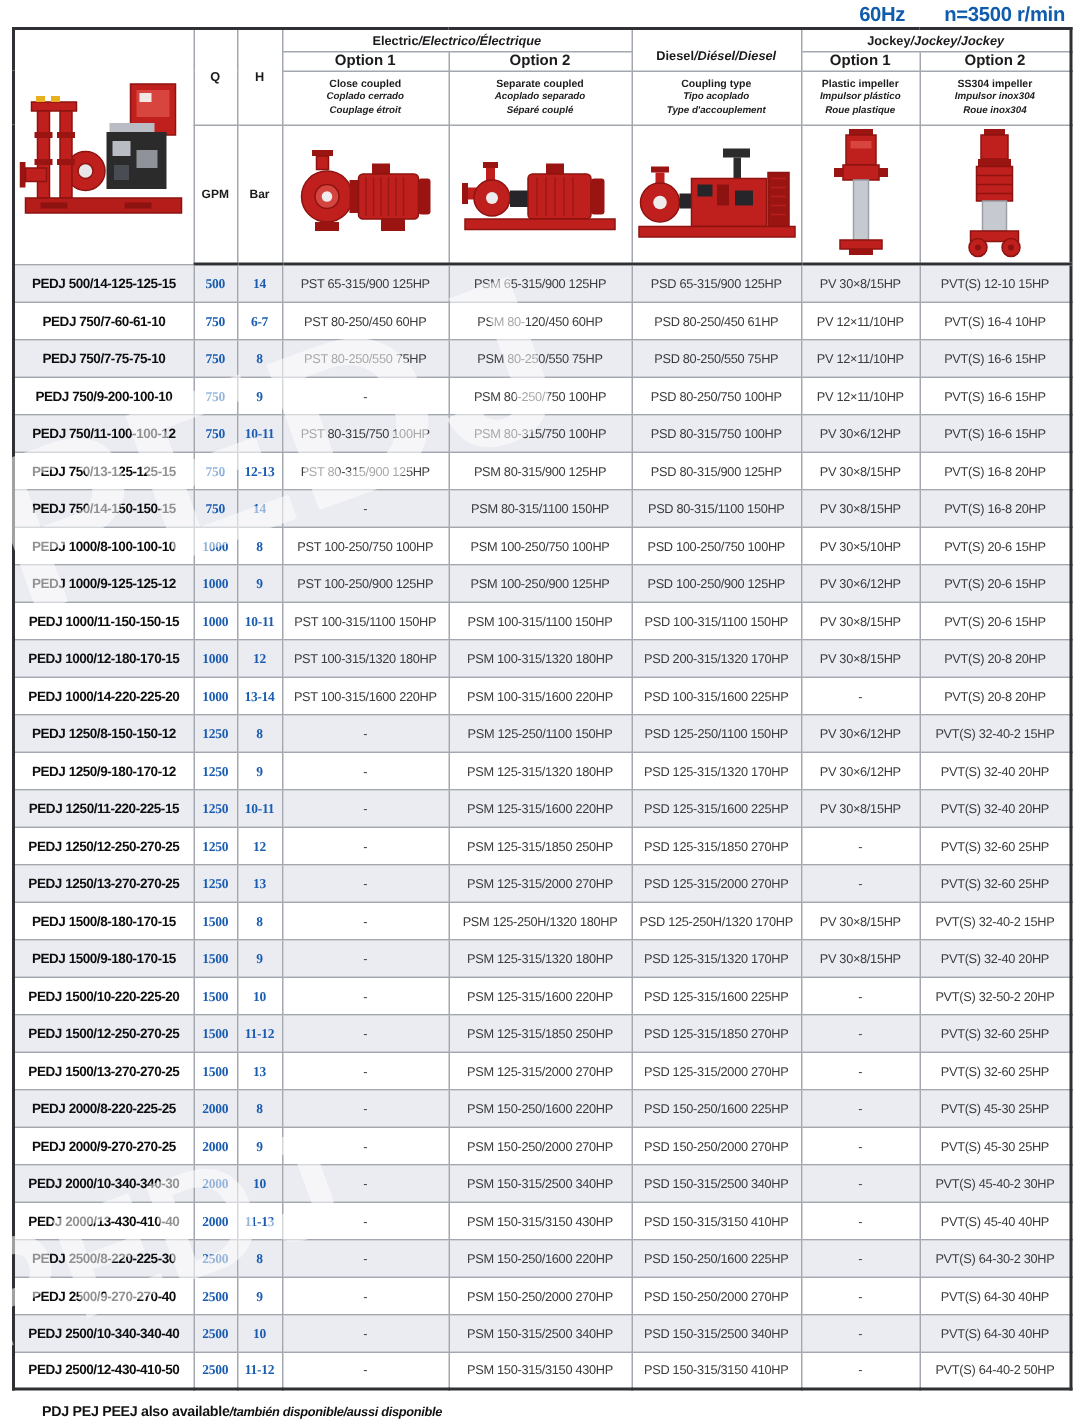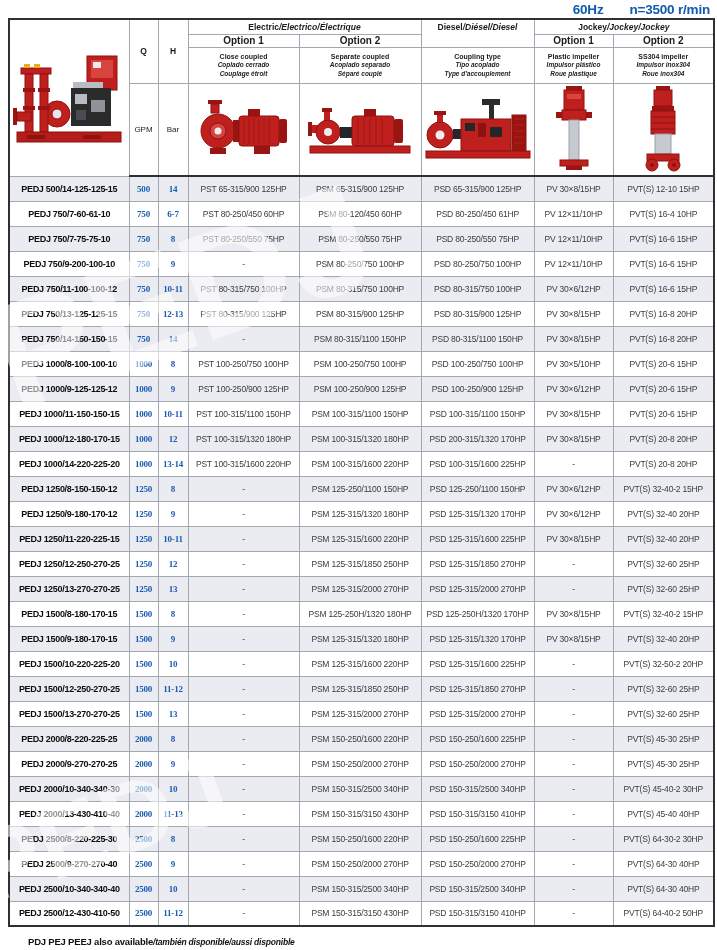--- a/index.html
+++ b/index.html
@@ -19,22 +19,22 @@
     overflow:hidden; white-space:nowrap; }
   thead th { background:#fff; color:#1b1b1b; }
   thead tr.r-group th { height:15px; font-size:8.5px; font-weight:bold; }
   thead tr.r-option th { height:13px; font-size:10px; font-weight:bold; }
   thead tr.r-desc th { height:36px; font-weight:bold; vertical-align:middle; }
   thead tr.r-img th { height:93px; border-bottom:2px solid #2e3033; }
   th.qh-head { font-size:10px; font-weight:bold; }
   .i18n { font-style:italic; }
   .desc-l1 { font-size:7px; line-height:1.3; }
   .desc-l2 { font-size:6.5px; font-style:italic; line-height:1.25; }
-  .unit { font-size:8px; font-weight:normal; }
-  .diesel-span { vertical-align:top; padding-top:2px; }
+  .unit { font-size:8px; font-weight:bold; }
+  .diesel-span { vertical-align:top; padding-top:12px; }
 
   tbody td { height:25px; font-size:8.5px; color:#3b3b3d; letter-spacing:-0.2px; }
   tbody tr:nth-child(odd) td { background:#eaecf2; }
   tbody tr:nth-child(even) td { background:#ffffff; }
   td.model { font-weight:bold; color:#0d0d0d; font-size:9px; letter-spacing:-0.3px;margin-top:46px; }
   td.qh { color:#1a5cb0; font-weight:bold; font-size:9px;font-family:Liberation Serif, serif; }
 
   
   .footer { position:absolute; left:8px; top:931px; width:705px; display:flex;
     justify-content:space-between; align-items:baseline; color:#111; }

